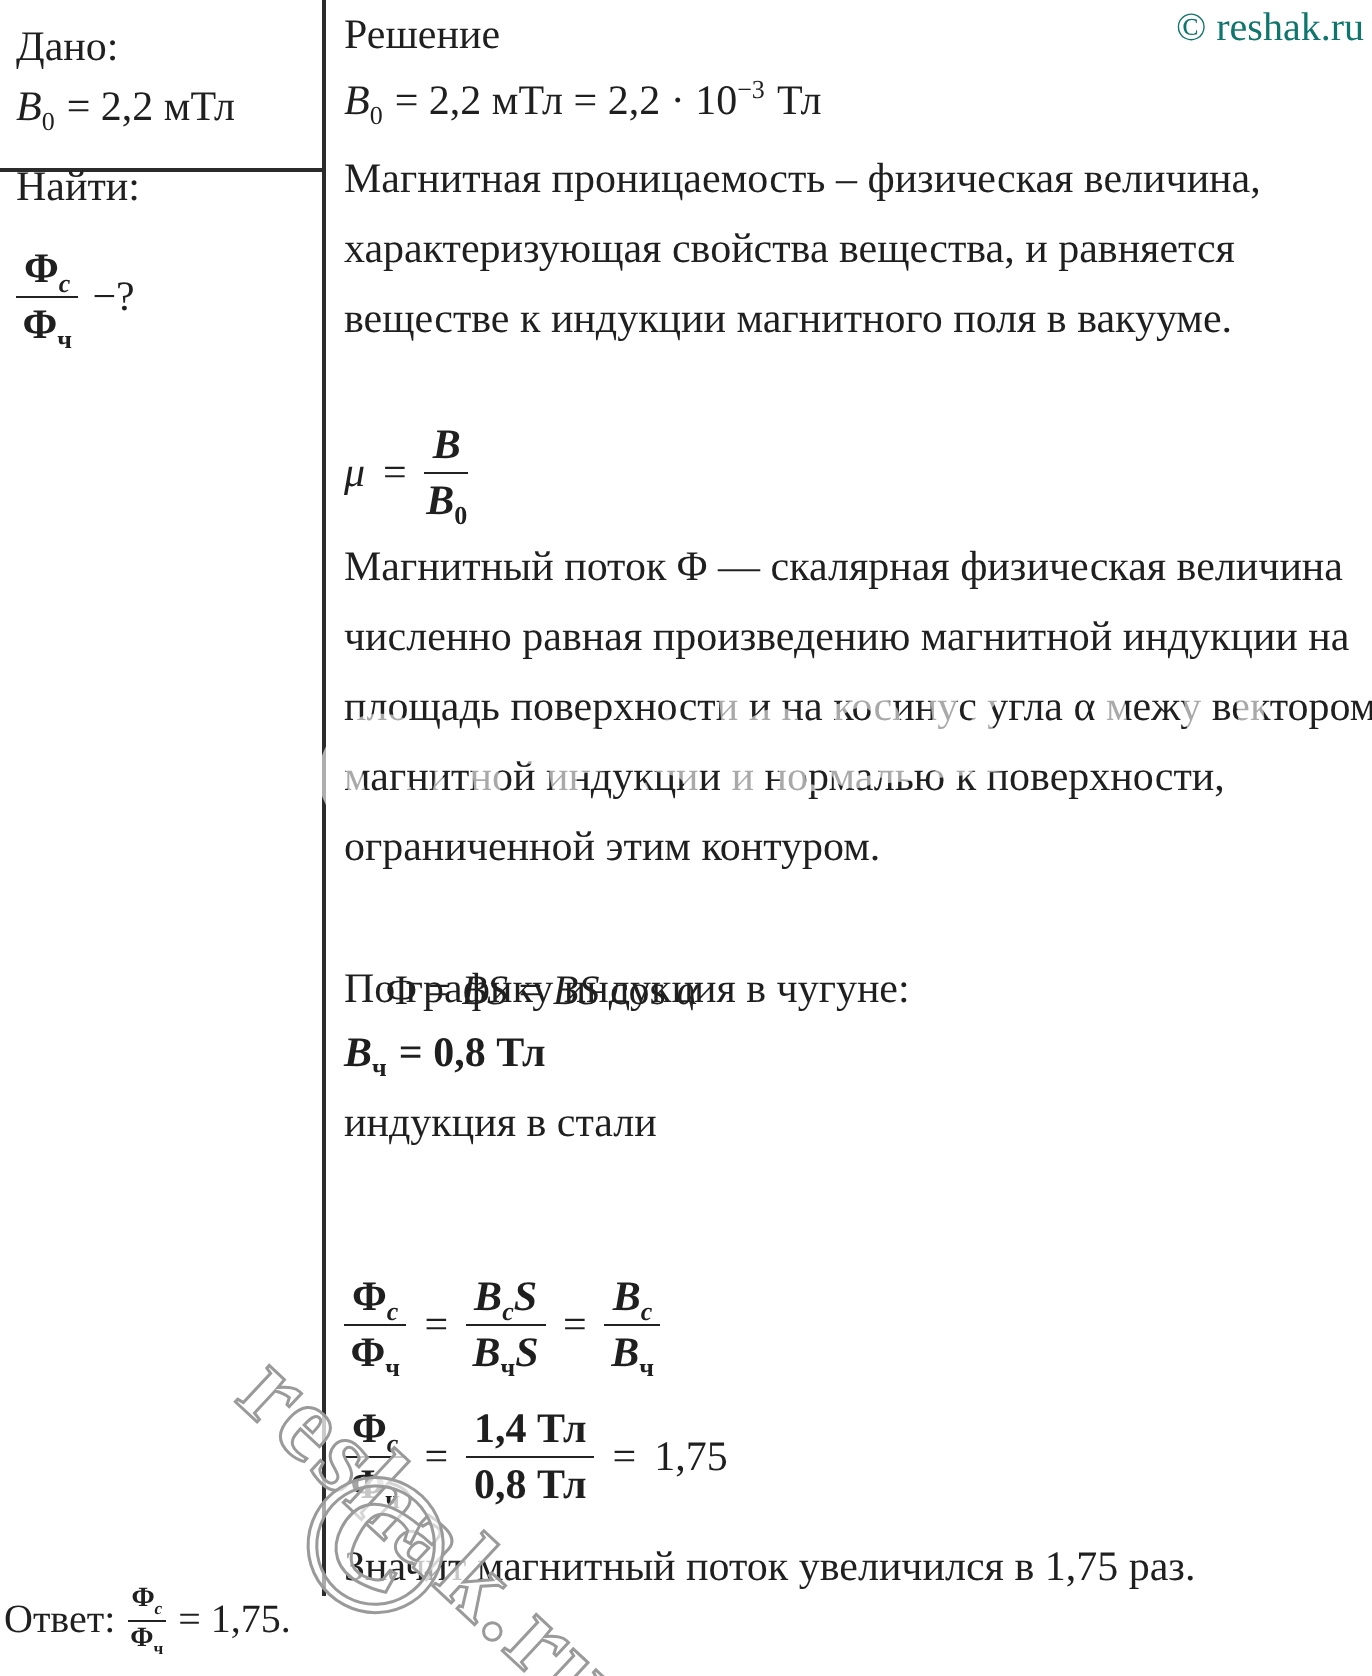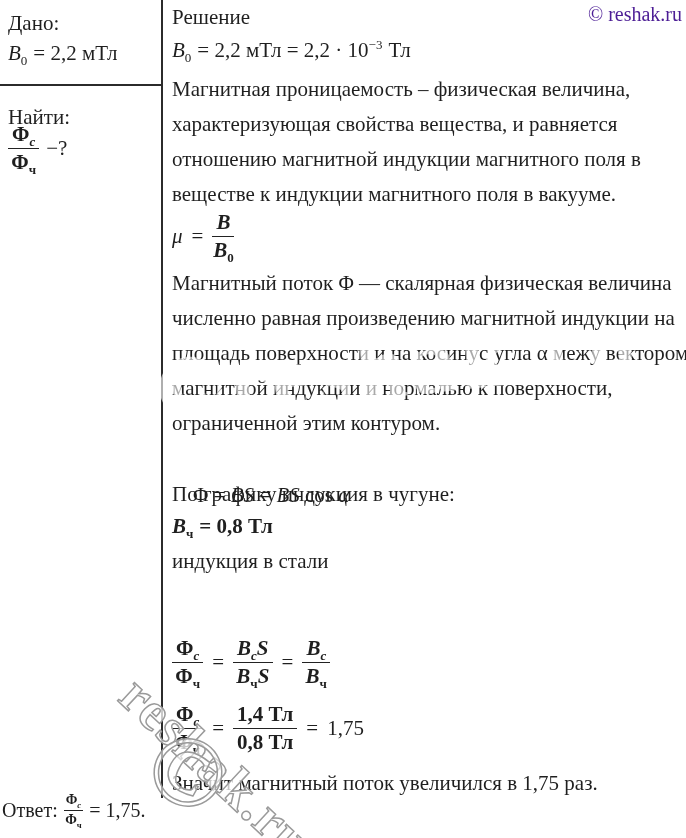--- a/index.html
+++ b/index.html
@@ -30,26 +30,26 @@
   .sp { margin-left: 6px; }
 
   
   .frac { display: inline-flex; flex-direction: column; align-items: center; vertical-align: middle; line-height: 1.2; font-weight: bold; }
   .frac .num { border-bottom: 1.6px solid #222; padding: 0 4px 1px 4px; }
   .frac .den { padding-top: 1px; }
   .fm-row { display: flex; align-items: center; gap: 9px; font-size: 21px; }
   .fm-pre { white-space: pre; }
 
   
-  .copyright-top { position: absolute; top: 3px; right: 4px; font-size: 20px; color: #4c1d95; }
+  .copyright-top { position: absolute; top: 3px; right: 4px; font-size: 20px; color: #0f766e; }
 
   
   .given-label { left: 8px; top: 6px; }
   .given-value { left: 8px; top: 36px; }
-  .find-label  { left: 8px; top: 100px; }
+  .find-label  { left: 8px; top: 76px; }
   .find-expr   { left: 8px; top: 122px; display: flex; align-items: center; gap: 7px; font-size: 21px; }
 
   
   .rc { left: 172px; }
   .sol-title   { top: 0; }
   .sol-b0      { top: 33px; }
   .para1       { top: 72px; }
   .para p { margin: 0; font-size: 21px; line-height: 35px; white-space: nowrap; }
   .mu-block    { top: 210px; }
   .para2       { top: 266px; }
@@ -119,21 +119,20 @@
 
   <div class="abs t rc sol-title">Решение</div>
 
   <div class="abs t rc sol-b0">
     <span class="v">B</span><sub>0</sub><span class="sp">= 2,2 мТл = 2,2 · 10</span><sup>−3</sup><span class="sp">Тл</span>
   </div>
 
   <div class="abs rc para para1">
     <p>Магнитная проницаемость – физическая величина,</p>
     <p>характеризующая свойства вещества, и равняется</p>
-    <p>отношению магнитной индукции магнитного поля в</p>
     <p>веществе к индукции магнитного поля в вакууме.</p>
   </div>
 
   <div class="abs rc fm-row mu-block">
     <span class="v">μ</span>
     <span>=</span>
     <span class="frac">
       <span class="num"><span class="v">B</span></span>
       <span class="den"><span class="v">B</span><sub>0</sub></span>
     </span>

